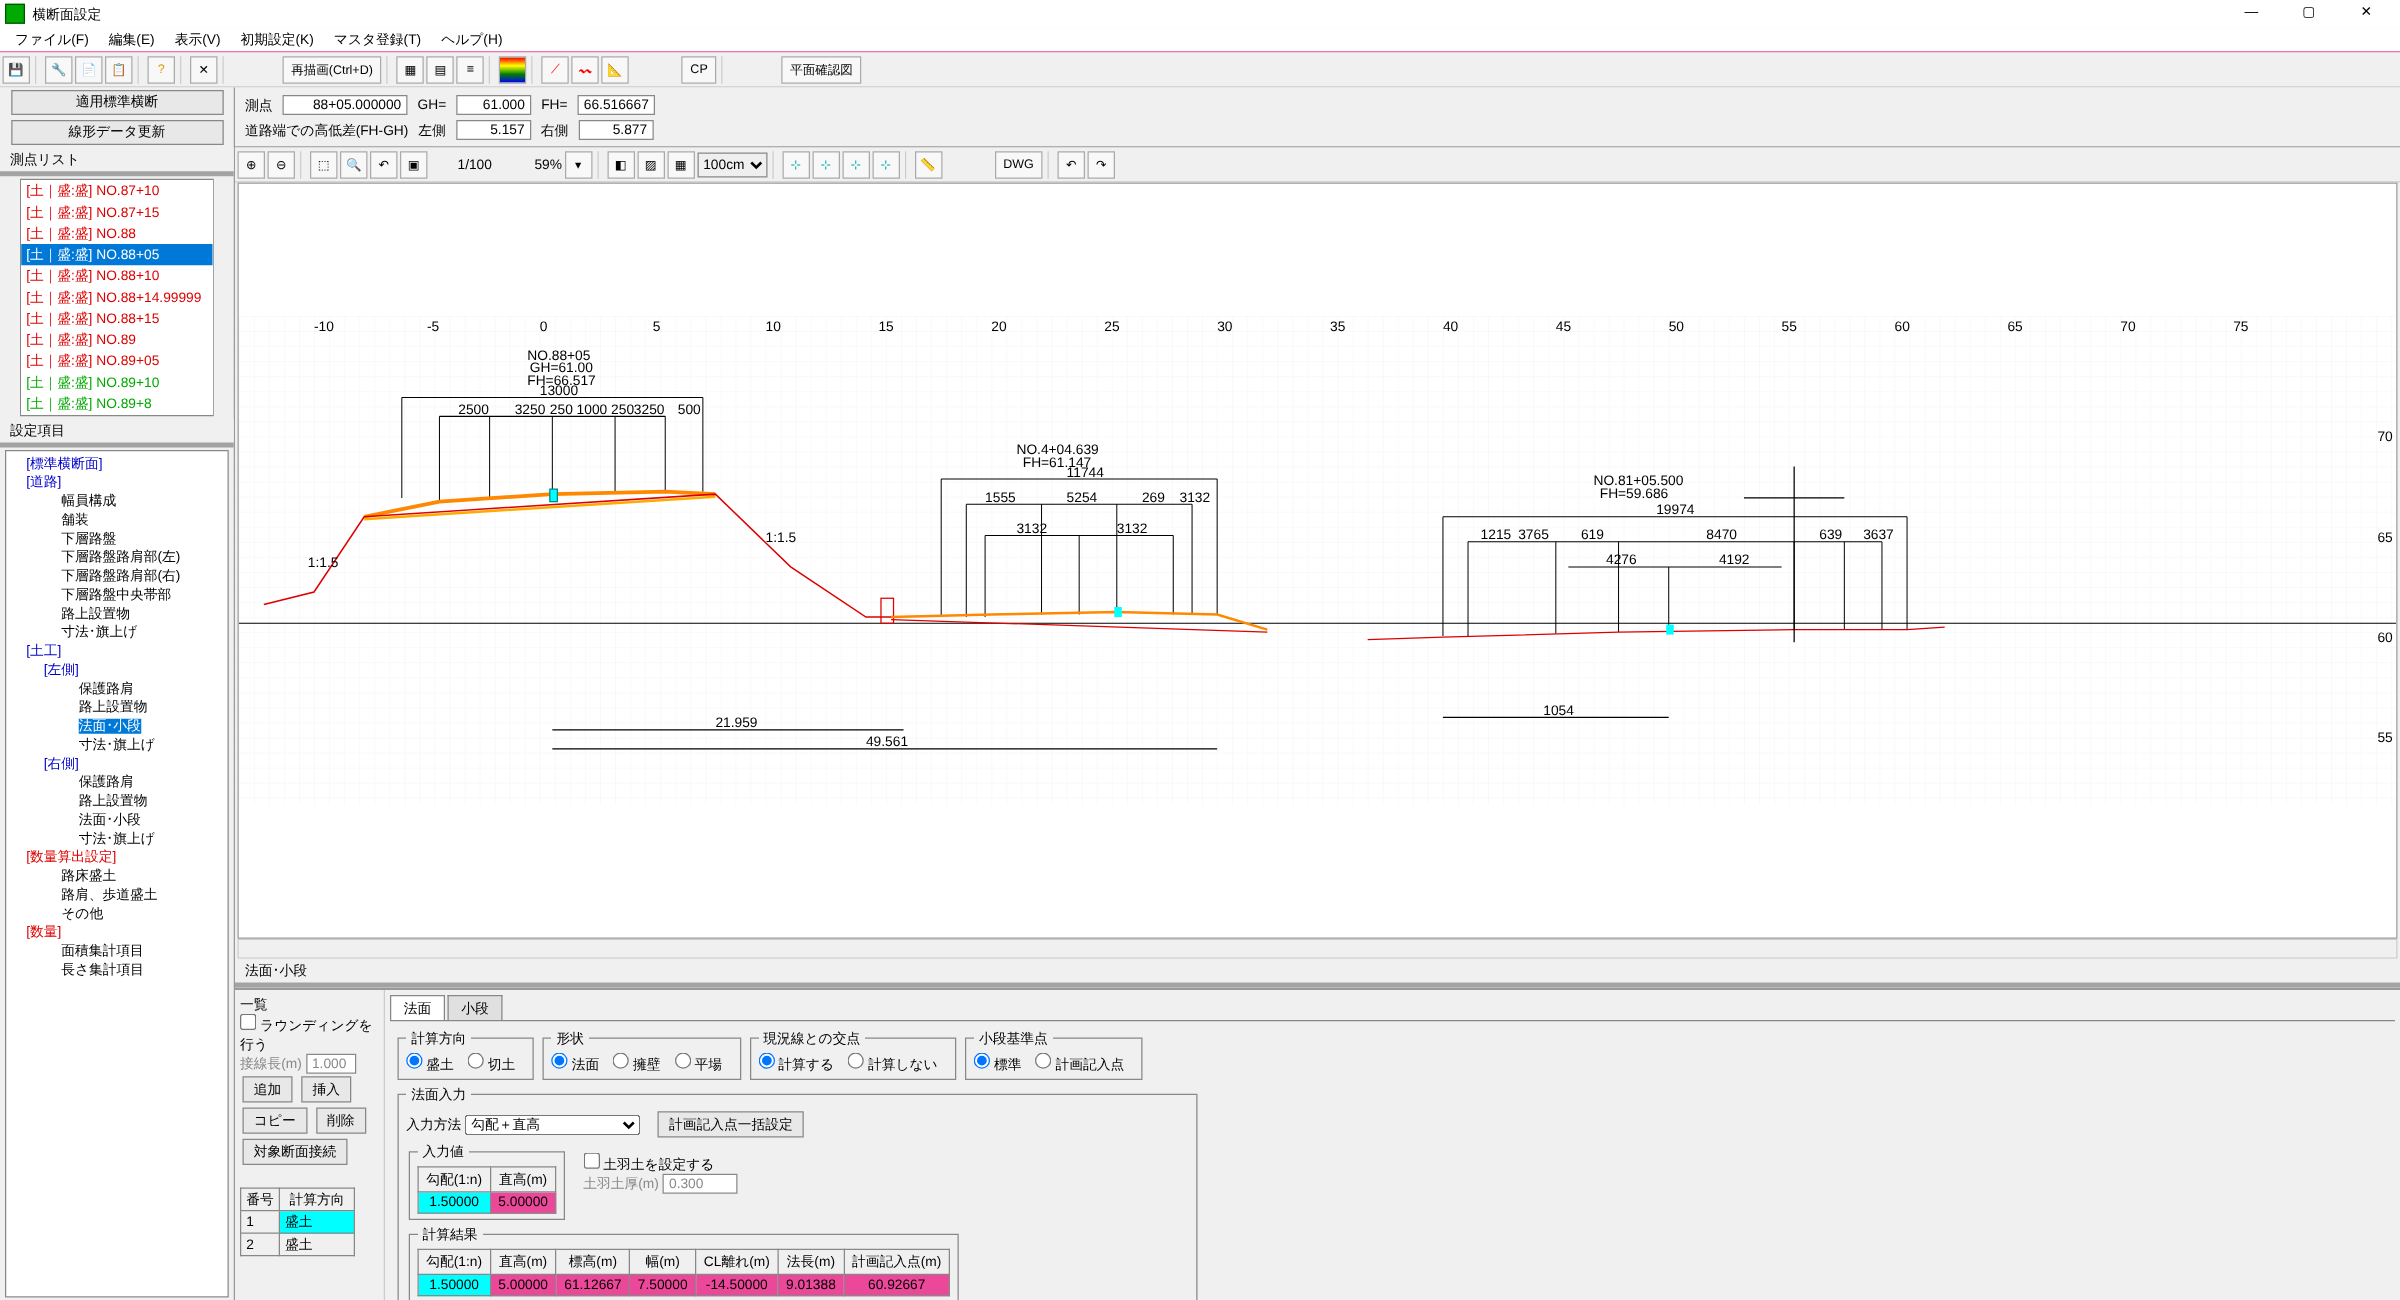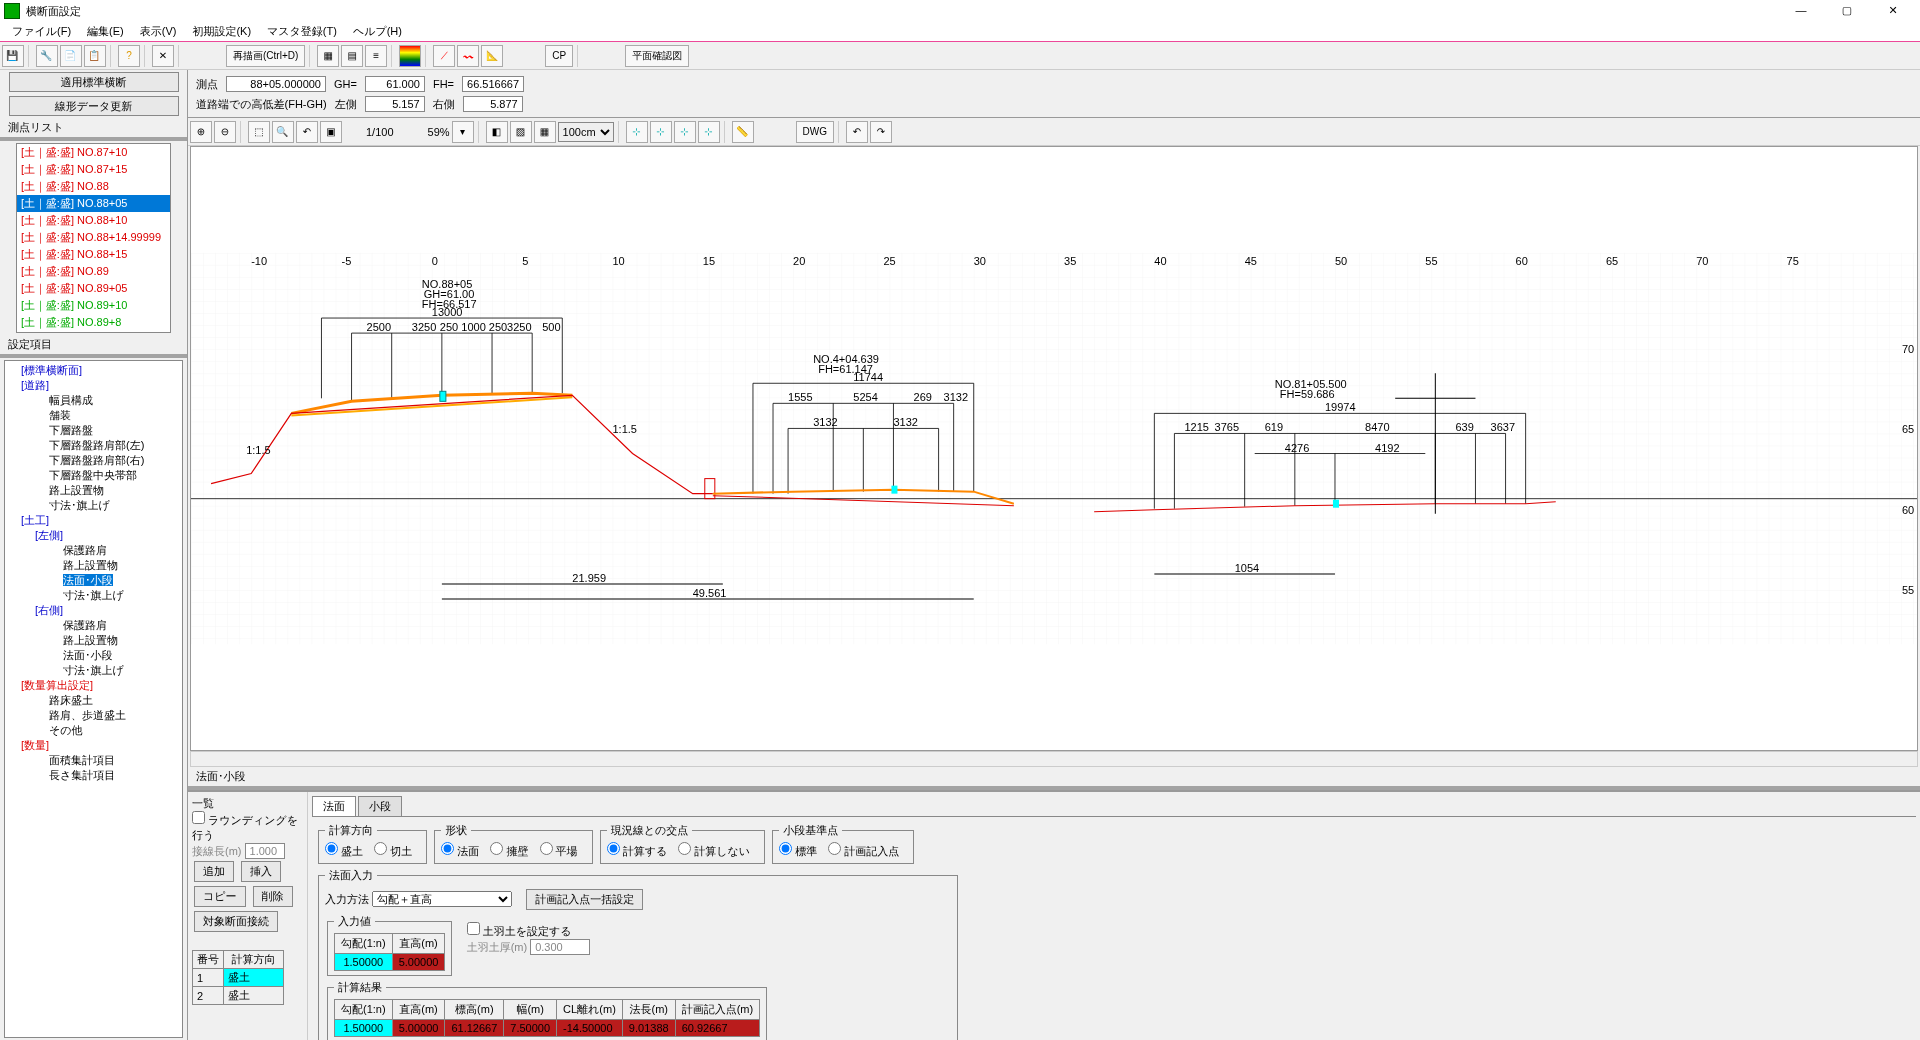--- a/index.html
+++ b/index.html
@@ -57,21 +57,21 @@
 .tabbar { display: flex; border-bottom: 1px solid #888; }
 .tab { padding: 2px 10px; border: 1px solid #888; border-bottom: none; background: #e0e0e0; cursor: pointer; margin-right: 2px; }
 .tab.active { background: #fff; }
 fieldset { border: 1px solid #888; padding: 4px 6px; margin: 2px; display: inline-block; vertical-align: top; }
 legend { padding: 0 4px; }
 .radio { margin-right: 8px; }
 .numbox { border: 1px solid #888; padding: 1px 4px; text-align: left; display: inline-block; min-width: 60px; background: #fff; }
 table.res { border-collapse: collapse; }
 table.res th, table.res td { border: 1px solid #888; padding: 2px 6px; text-align: center; font-weight: normal; background: #f0f0f0; }
 table.res td.cyan { background: #0ff; }
-table.res td.w { background: #b91c1c; text-align: left; }
+table.res td.w { background: #ec4899; text-align: center; }
 .smbtn { border: 1px solid #888; background: #e8e8e8; padding: 2px 8px; cursor: pointer; display: inline-block; margin: 2px; }
 .minitab { border-collapse: collapse; margin-top: 16px; }
 .minitab th, .minitab td { border: 1px solid #888; padding: 1px 4px; font-weight: normal; }
 .minitab td.cyan { background: #0ff; }
 </style>
 </head>
 <body>
 
 <div class="titlebar">
   <span class="icon"></span>

